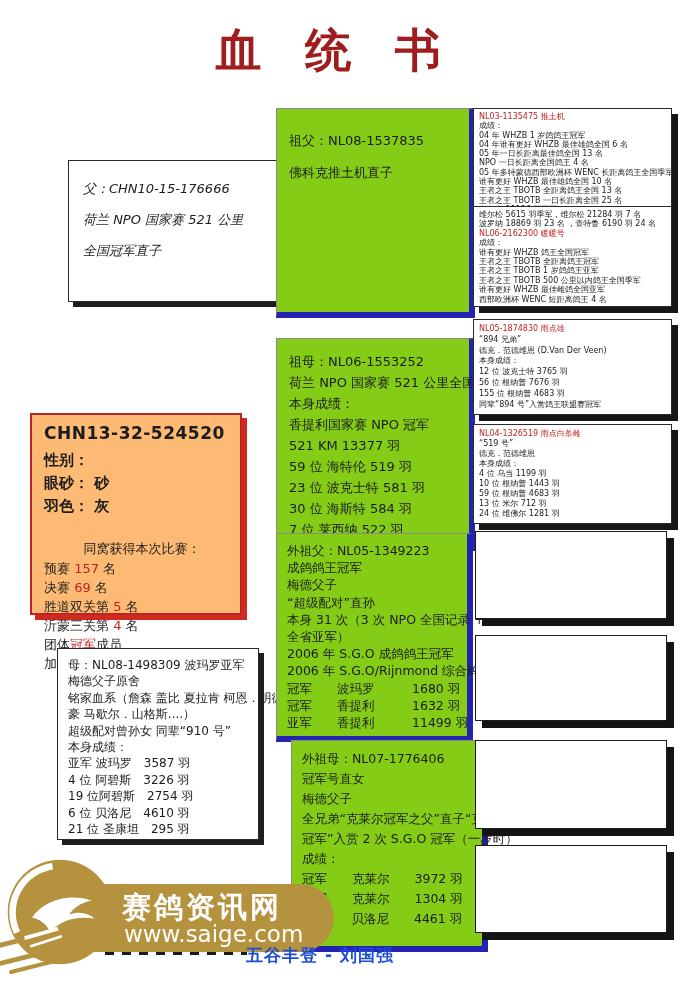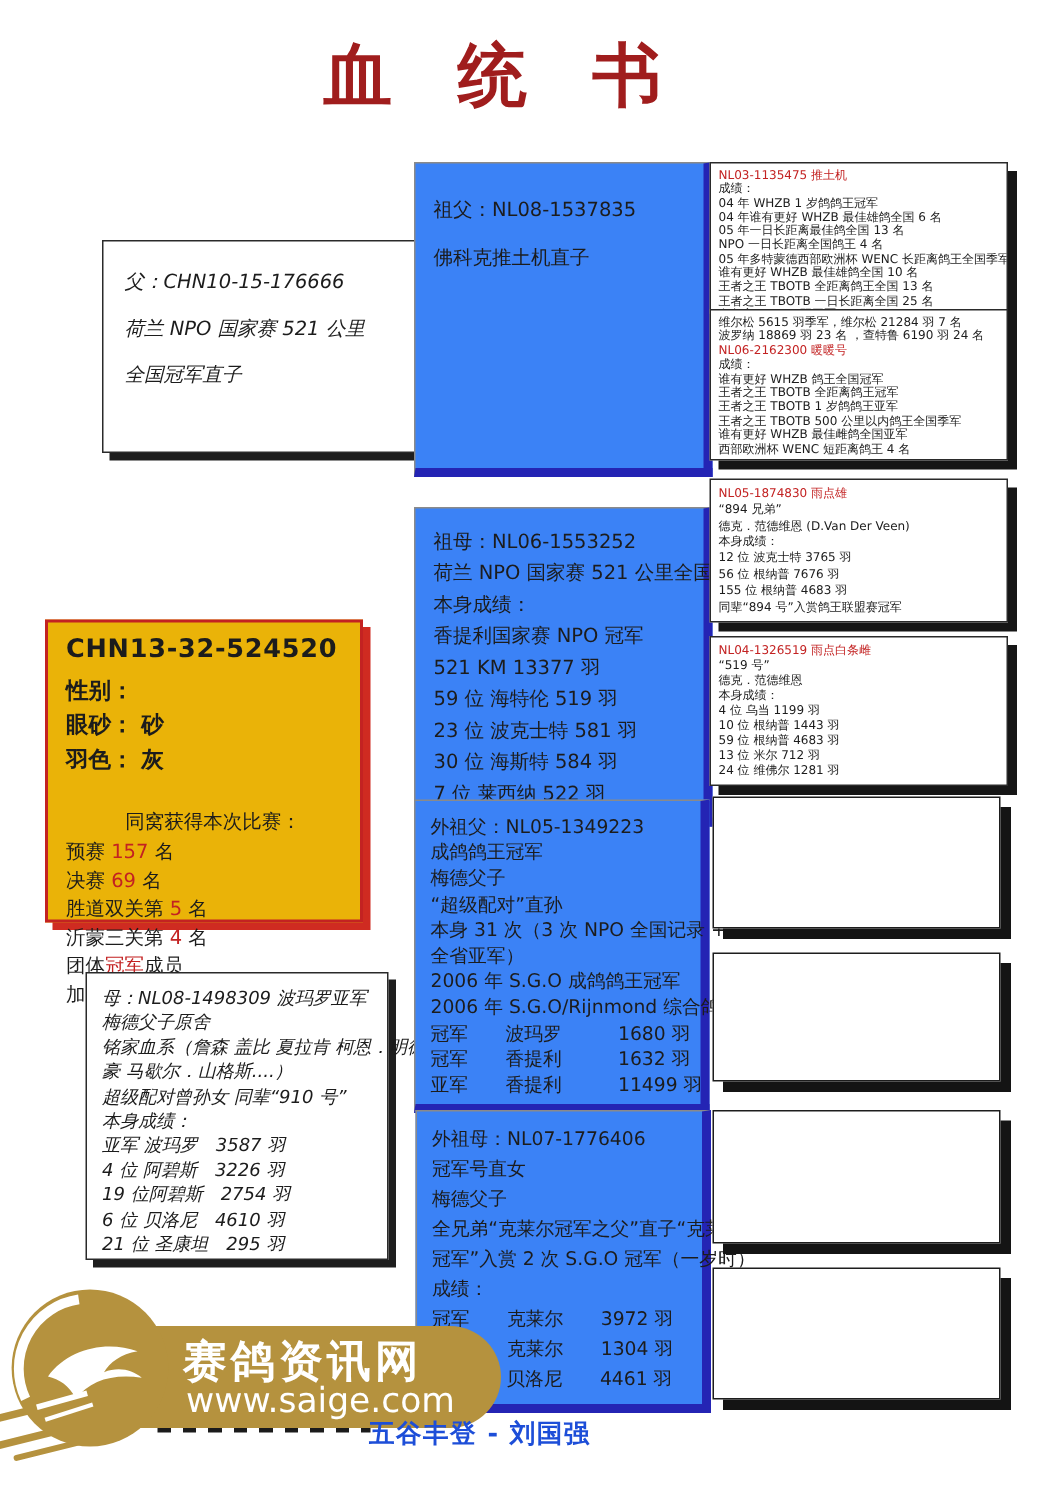--- a/index.html
+++ b/index.html
@@ -6,46 +6,46 @@
   .page{position:relative;width:700px;height:1000px;background:#ffffff;overflow:hidden;
         font-family:"DejaVu Sans","Liberation Sans",sans-serif;color:#1c1c1c;}
 
   .doc-title{position:absolute;left:0;top:20px;width:700px;text-align:center;
              font-family:"DejaVu Serif","Liberation Serif",serif;
              font-size:46px;font-weight:700;color:#a01d1d;letter-spacing:0.95em;}
 
   
   .box{position:absolute;background:#fff;border:1px solid #2a2a2a;box-shadow:5px 5px 0 #1e1e1e;z-index:1;}
   
-  .bluebox{position:absolute;background:#3b82f6;border:1px solid #8a8a8a;
+  .bluebox{position:absolute;background:#84cc16;border:1px solid #8a8a8a;
            border-right:6px solid #2424b4;border-bottom:6px solid #2424b4;z-index:1;}
   .ln{white-space:nowrap;}
   .red{color:#c32222;}
 
   #father{left:68px;top:160px;width:200px;height:128px;padding:12px 0 0 14px;font-size:13px;font-style:italic;}
   #father .ln{line-height:31px;}
 
-  #subject{position:absolute;left:30px;top:413px;width:196px;height:190px;background:#eab308;
+  #subject{position:absolute;left:30px;top:413px;width:196px;height:190px;background:#fdba74;
            border:2px solid #c32222;box-shadow:5px 5px 0 #cf2b21;padding:8px 0 0 12px;
            overflow:visible;z-index:1;}
   .ring{font-size:17px;font-weight:700;line-height:20px;margin-bottom:6px;letter-spacing:0.5px;white-space:nowrap;}
   .attr-row{font-size:15px;font-weight:700;line-height:23px;white-space:nowrap;}
   .nest-line{font-size:13px;line-height:20px;margin-top:21px;white-space:nowrap;text-align:center;}
   .res-row{font-size:13px;line-height:19px;white-space:nowrap;}
 
-  #mother{left:57px;top:648px;width:190px;height:182px;padding:8px 0 0 10px;font-size:12px;font-style:italic;}
+  #mother{left:57px;top:648px;width:190px;height:182px;padding:8px 0 0 10px;font-size:12px;}
   #mother .ln{line-height:16.4px;}
 
   #gf{left:276px;top:108px;width:180px;height:187px;padding:16px 0 0 12px;font-size:13px;}
   #gf .ln{line-height:32px;}
   #gm{left:276px;top:318px;width:180px;height:194px;padding:12px 0 0 12px;font-size:13px;margin-top:20px;}
   #gm .ln{line-height:21px;}
   #mgf{left:276px;top:533px;width:180px;height:194px;padding:8px 0 0 10px;font-size:12.5px;}
   #mgf .ln{line-height:17.2px;}
-  #mgm{left:277px;top:740px;width:180px;height:182px;padding:8px 0 5px 10px;font-size:12.5px;}
+  #mgm{left:291px;top:740px;width:180px;height:182px;padding:8px 0 15px 10px;font-size:12.5px;}
   #mgm .ln{line-height:20px;}
 
   .ggbox{overflow:hidden;font-size:8px;box-shadow:6px 6px 0 #161616;}
   #gg1{left:473px;top:108px;width:192px;height:96px;padding:3px 0 0 5px;}
   #gg1 .ln{line-height:9.3px;}
   #gg2{left:473px;top:206px;width:192px;height:96px;padding:3px 0 0 5px;}
   #gg2 .ln{line-height:9.4px;}
   #gg3{left:473px;top:319px;width:192px;height:90px;padding:4px 0 0 5px;}
   #gg3 .ln{line-height:10.8px;}
   #gg4{left:473px;top:424px;width:192px;height:94px;padding:4px 0 0 5px;}

